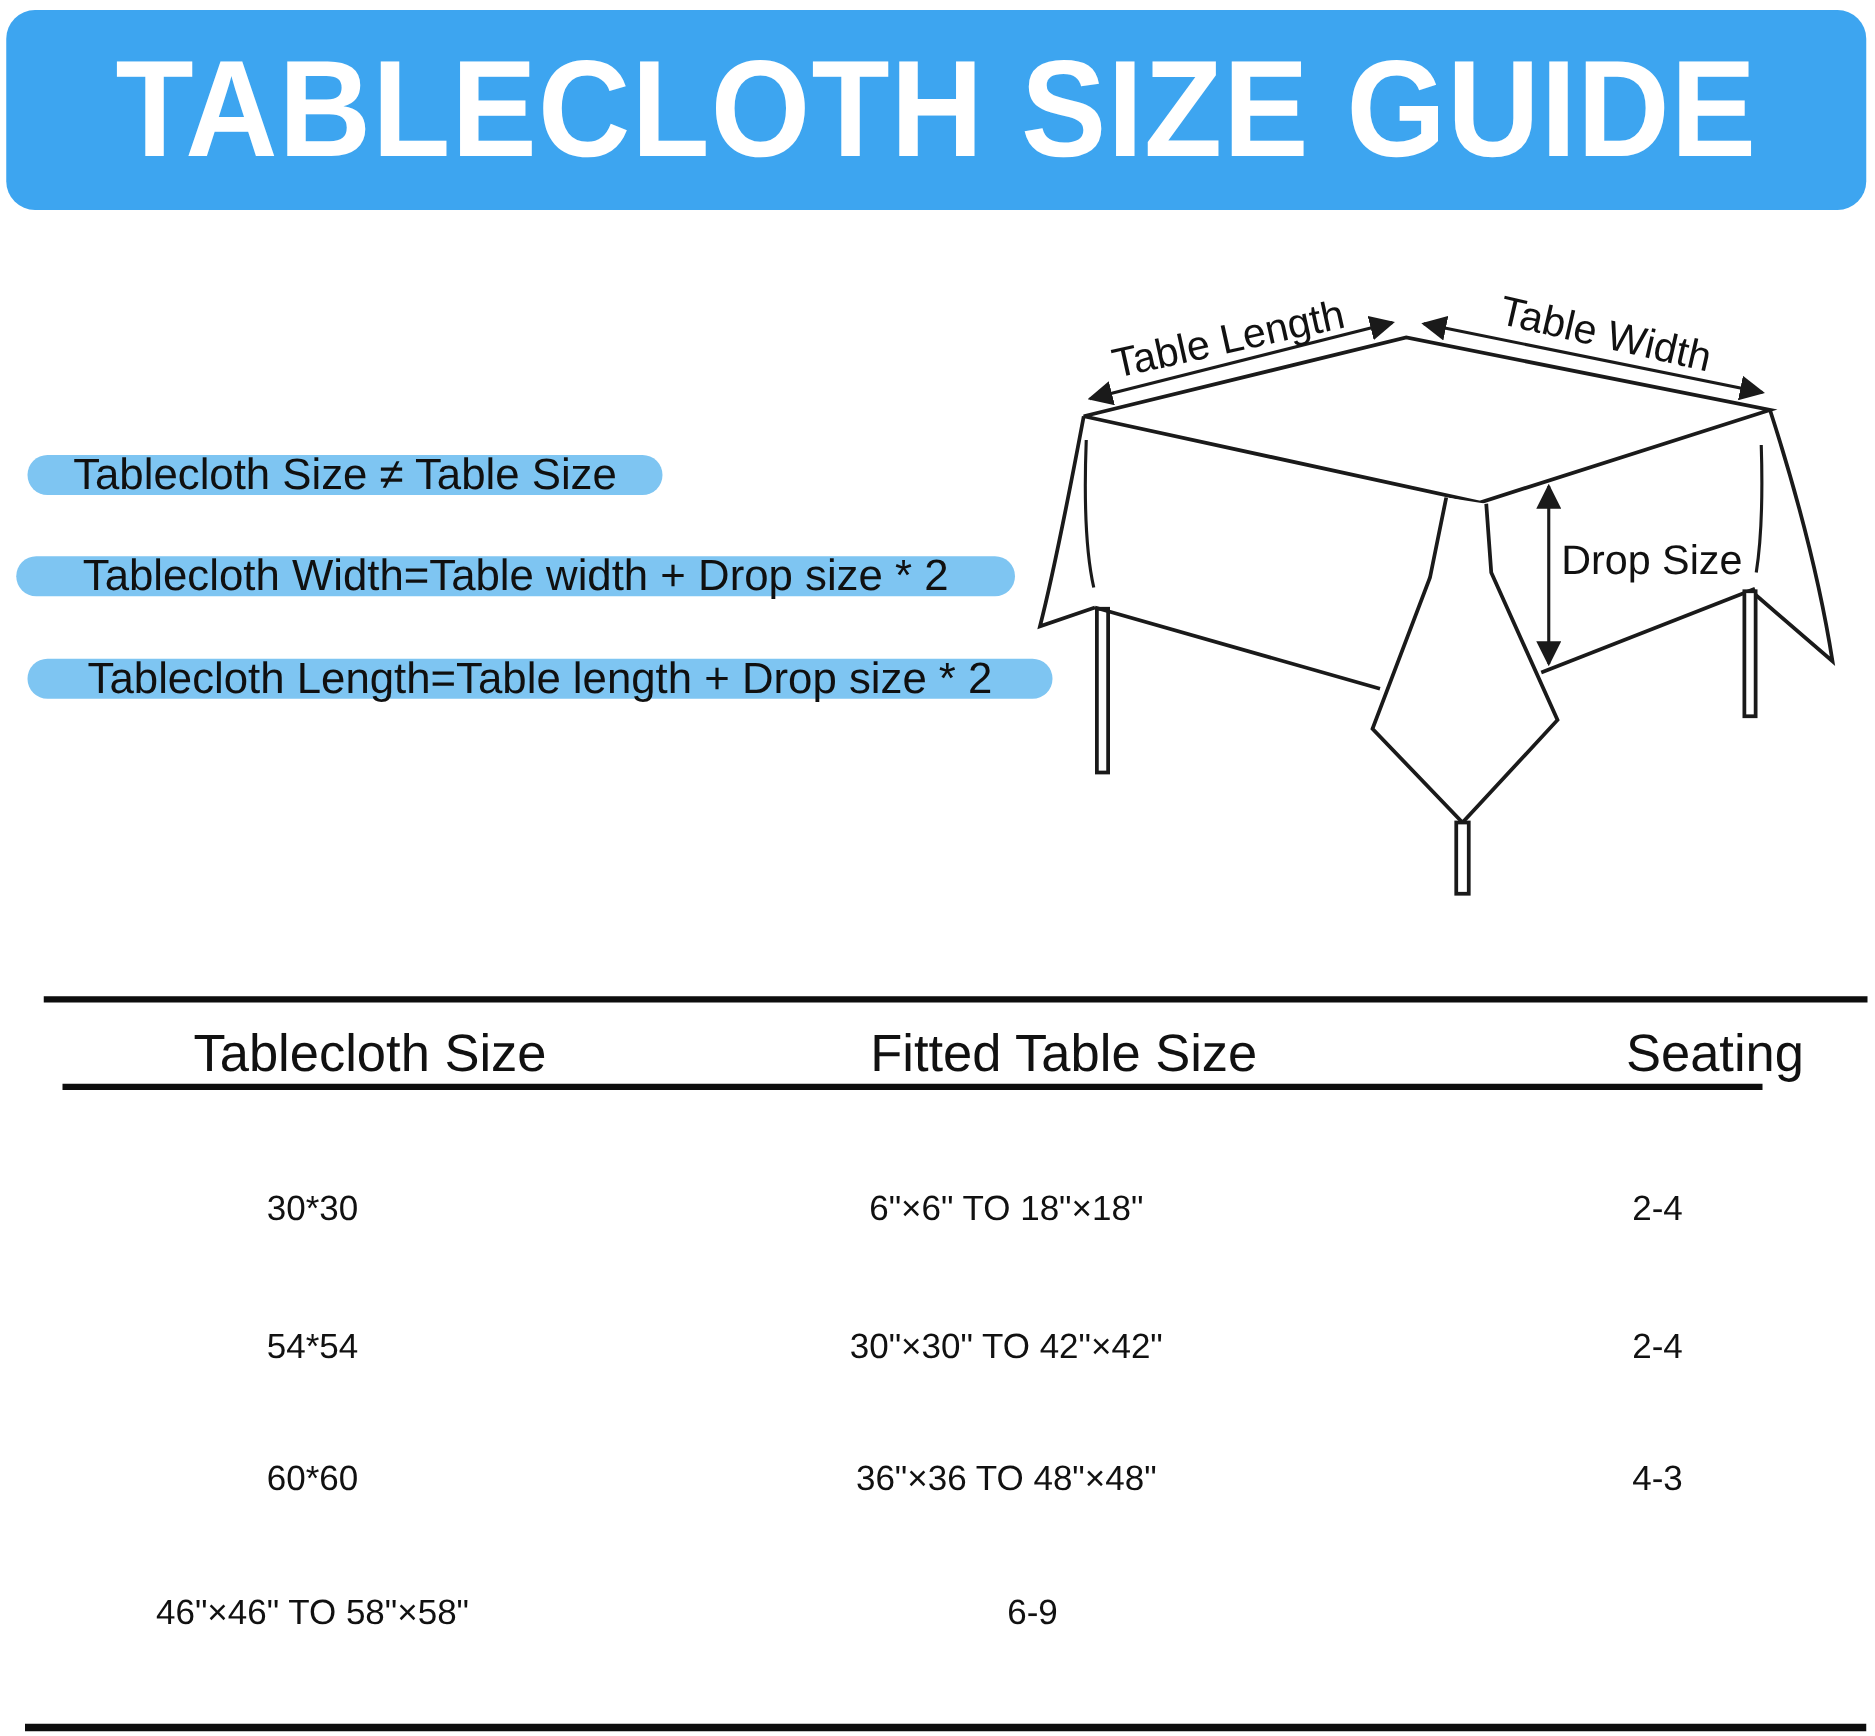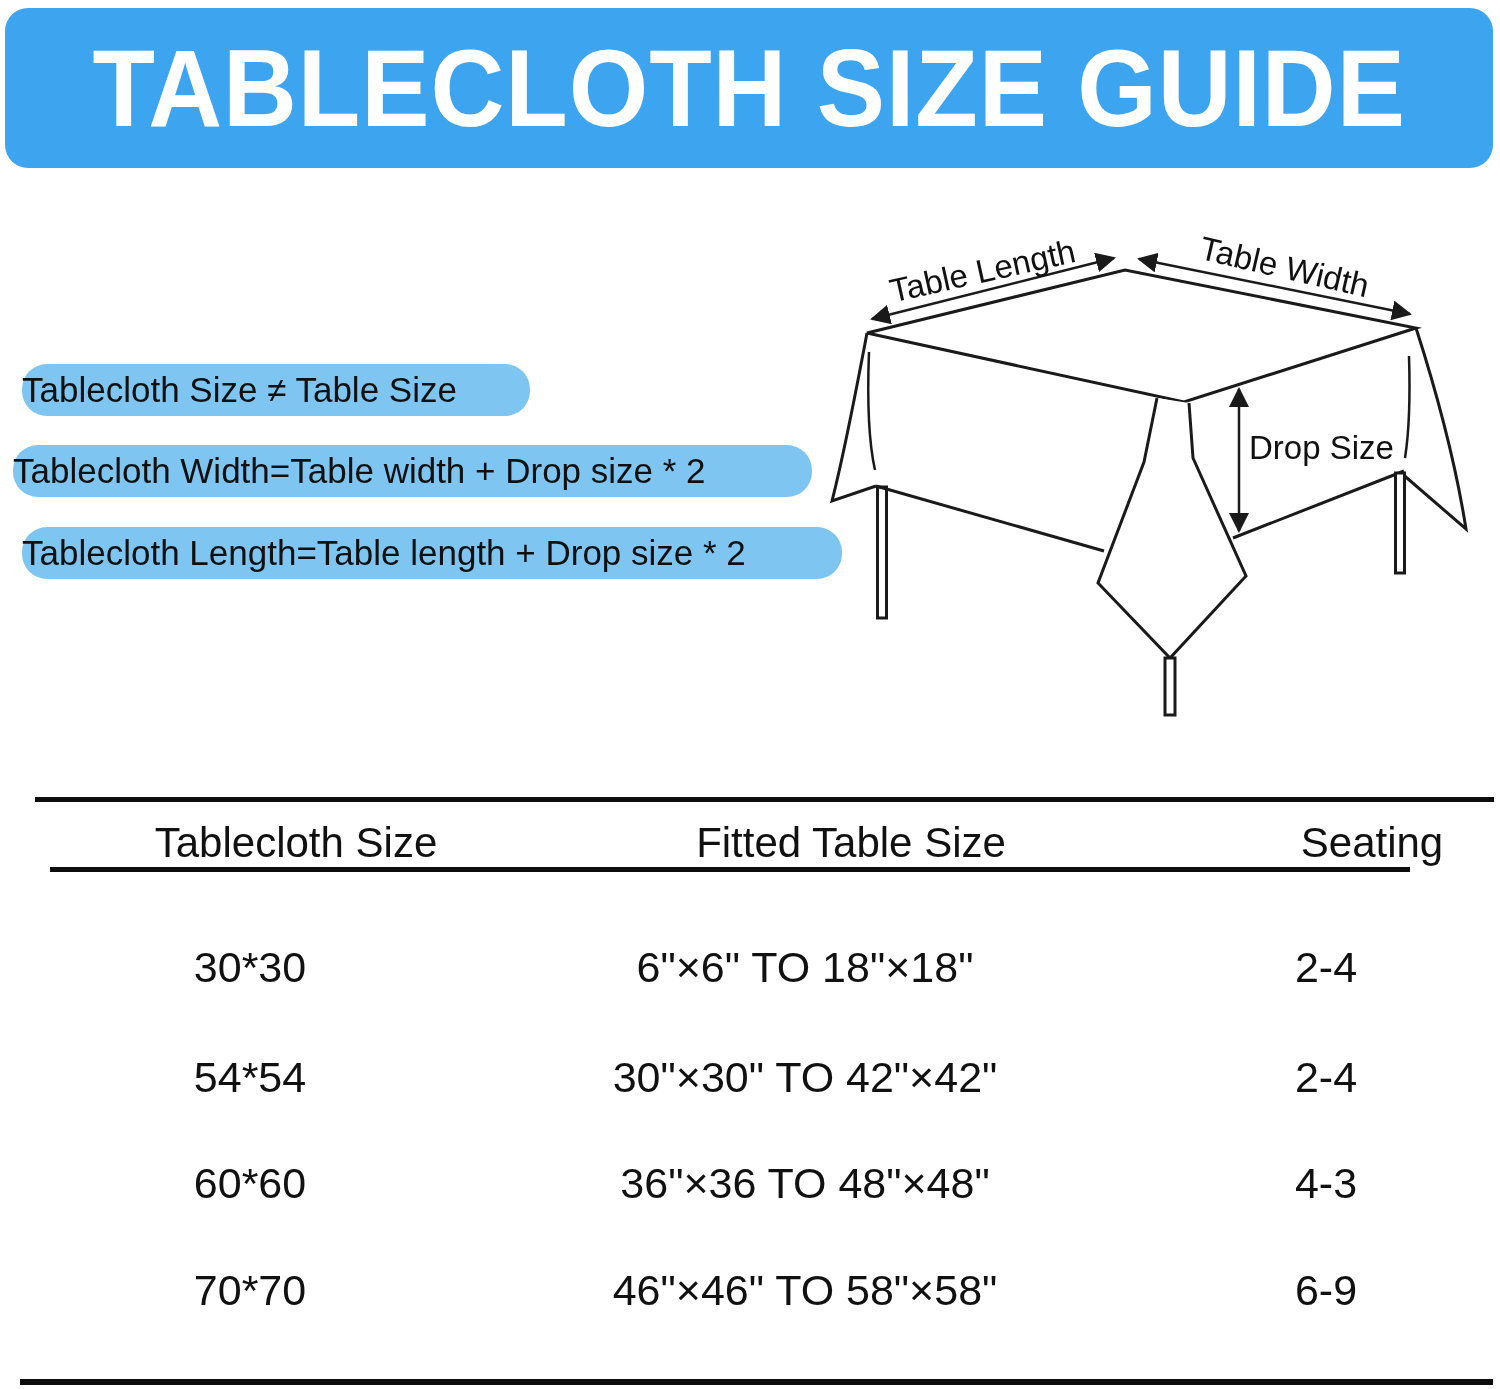--- a/index.html
+++ b/index.html
@@ -12,23 +12,23 @@
     position:absolute;left:5px;top:8px;width:1488px;height:160px;
     background:var(--banner-bg,#3DA5F0);
     display:flex;align-items:center;justify-content:center;border-radius:23px;
   }
   .banner h1{
     margin:0;color:#fff;font-size:110px;font-weight:700;line-height:1;
     white-space:nowrap;transform:scaleX(0.93);letter-spacing:1px;
   }
   
   .pill{
-    position:absolute;height:52px;border-radius:25px;
+    position:absolute;height:32px;border-radius:25px;
     background:var(--pill-bg,#7EC5F2);
-    display:flex;align-items:center;
+    display:flex;align-items:center;justify-content:center;
     font-size:35px;color:#101010;white-space:nowrap;
   }
   .pill1{left:22px;top:364px;width:508px;}
   .pill2{left:13px;top:445px;width:799px;}
   .pill3{left:22px;top:527px;width:820px;}
   
   .diagram{position:absolute;left:810px;top:200px;width:690px;height:620px;}
   .diagram text{font-family:"Liberation Sans", sans-serif;font-size:33px;fill:#111;}
   
   .rule{position:absolute;background:#0d0d0d;}
@@ -37,21 +37,21 @@
   .rule3{left:20px;top:1379px;width:1473px;height:6px;}
   .trow{
     position:absolute;left:0;width:1500px;height:54px;
     display:grid;grid-template-columns:500px 610px 390px;
     align-items:center;
   }
   .trow .cell{text-align:center;white-space:nowrap;}
   .trow .c3{padding-left:42px;}
   .thead{top:816px;font-size:42px;margin-left:46px;}
   .r0{top:940px;}  .r1{top:1050px;}  .r2{top:1156px;}  .r3{top:1263px;}
-  .trow.body{font-size:43px;}
+  .trow.body{font-size:28px;}
 </style>
 </head>
 <body style="--banner-bg: #3DA5F0; --pill-bg: #7EC5F2;">
 
 <div class="banner">
   <h1>TABLECLOTH SIZE GUIDE</h1>
 </div>
 
 <div class="pill pill1">
   <span>Tablecloth Size ≠ Table Size</span>
@@ -119,17 +119,16 @@
   <div class="cell">54*54</div>
   <div class="cell">30"×30" TO 42"×42"</div>
   <div class="cell c3">2-4</div>
 </div>
 <div class="trow body r2">
   <div class="cell">60*60</div>
   <div class="cell">36"×36 TO 48"×48"</div>
   <div class="cell c3">4-3</div>
 </div>
 <div class="trow body r3">
-  <div class="cell">70*70</div>
   <div class="cell">46"×46" TO 58"×58"</div>
   <div class="cell c3">6-9</div>
 </div>
 <div class="rule rule3"></div>
 
 </body></html>

